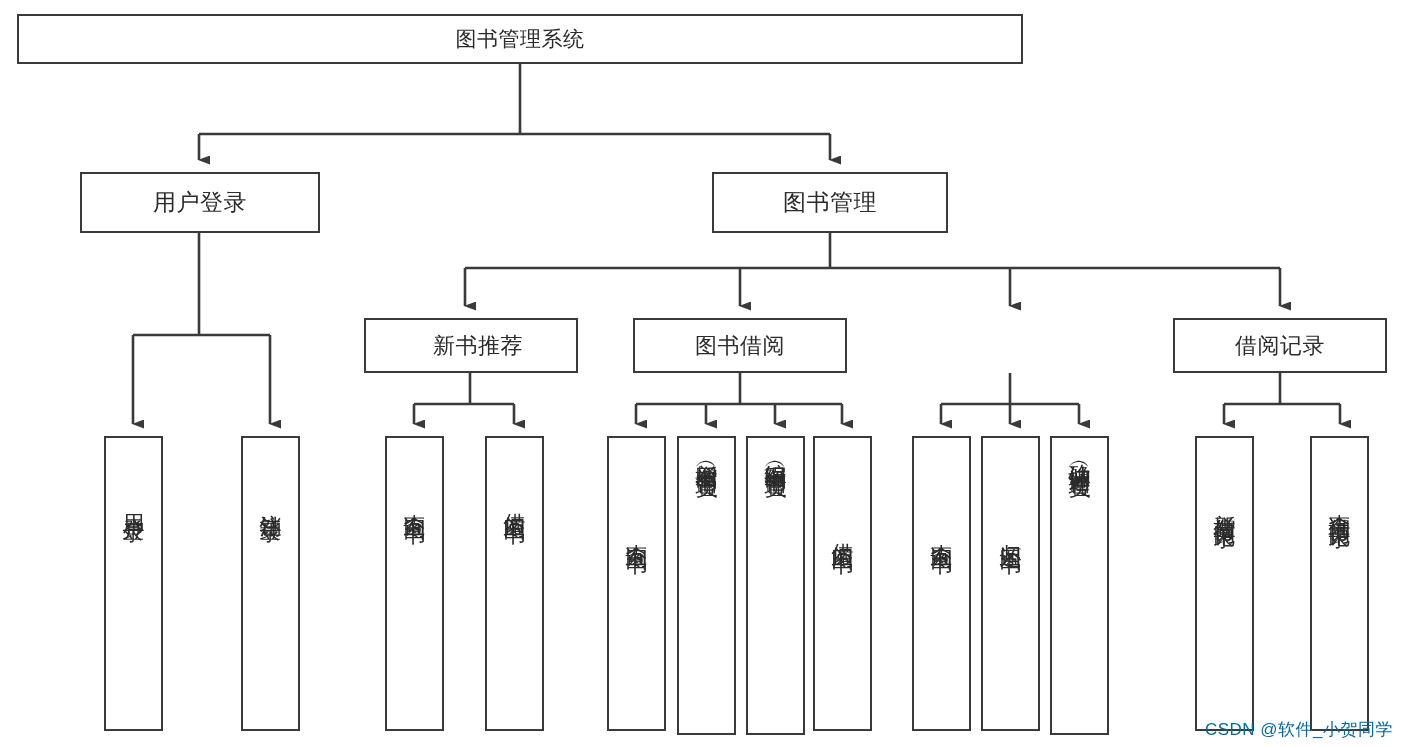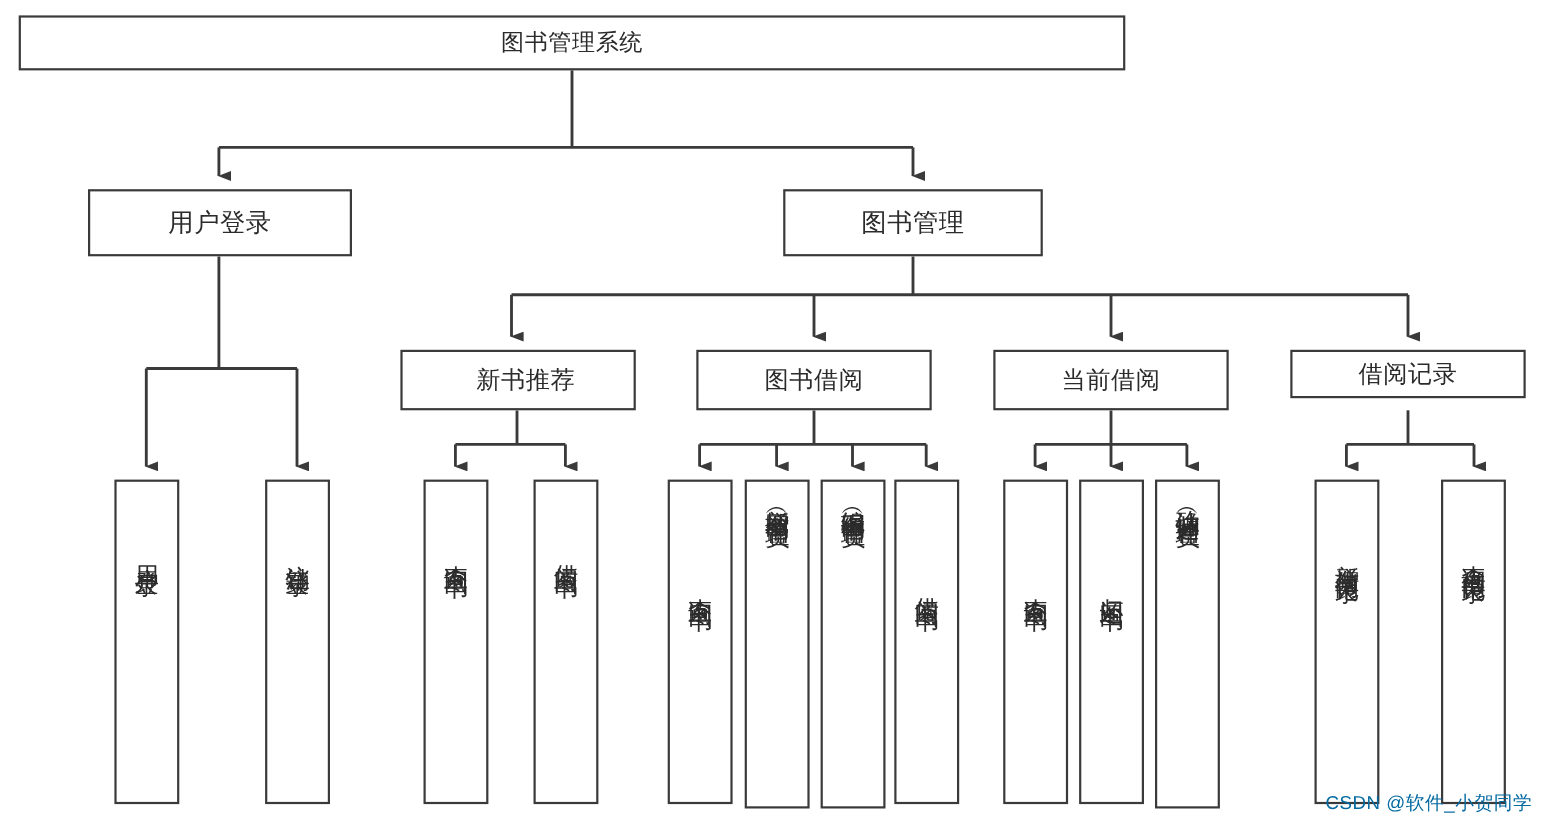--- a/index.html
+++ b/index.html
@@ -159,25 +159,22 @@
   </div>
 
   <div class="node horiz level2" style="left:364px; top:318px; width:214px; height:55px;padding-left:14px;">
     <span class="node-label">新书推荐</span>
   </div>
 
   <div class="node horiz level2" style="left:633px; top:318px; width:214px; height:55px;">
     <span class="node-label">图书借阅</span>
   </div>
 
-  <div class="node horiz level2" style="left:903px; top:318px; width:214px; height:55px;">
-    <span class="node-label">当前借阅</span>
-  </div>
-
-  <div class="node horiz level2" style="left:1173px; top:318px; width:214px; height:44px;">
+
+  <div class="node horiz level2" style="left:1173px; top:318px; width:214px; height:55px;">
     <span class="node-label">借阅记录</span>
   </div>
 
   <div class="node leaf mid" style="left:104px; top:436px; width:59px; height:295px;">
     <span class="node-label">用户登录</span>
   </div>
 
   <div class="node leaf mid" style="left:241px; top:436px; width:59px; height:295px;">
     <span class="node-label">注销登录</span>
   </div>

